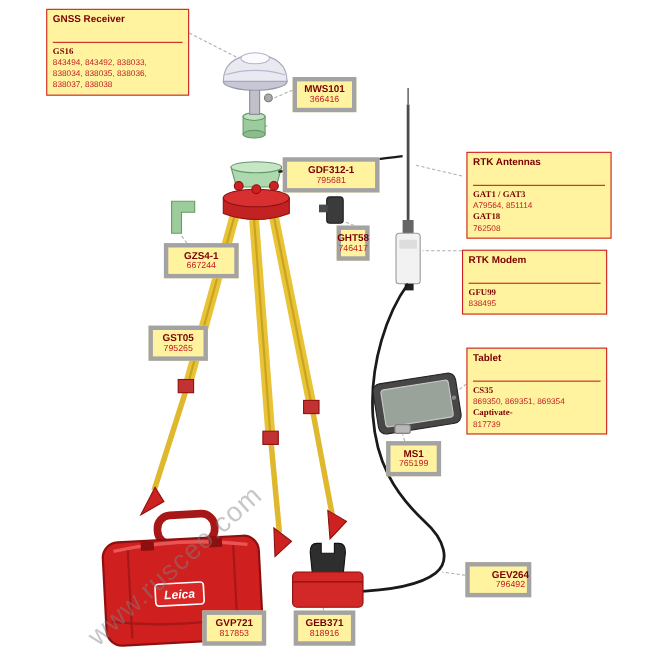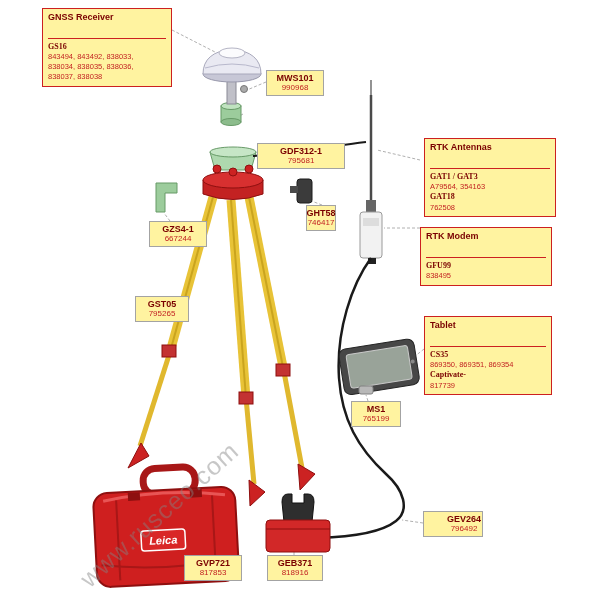--- a/index.html
+++ b/index.html
@@ -1,20 +1,20 @@
 <!DOCTYPE html>
 <html><head>
 <meta charset="utf-8">
 <style>
   * { margin:0; padding:0; box-sizing:border-box; }
   html,body { width:600px; height:600px; background:#ffffff; font-family:"Liberation Sans", sans-serif; }
   .canvas { position:relative; width:600px; height:600px; background:#ffffff; overflow:hidden; }
   .canvas > svg { position:absolute; left:0; top:0; z-index:1; }
 
-  .plabel { position:absolute; z-index:10; background:#fff3a0; border:1px solid #a3a3a3;
+  .plabel { position:absolute; z-index:10; background:#fff3a0; border:4px solid #a3a3a3;
             padding:2px 3px; display:flex; flex-direction:column; align-items:center;
             line-height:1.15; text-align:center; }
   .pl-name { font-size:9px; font-weight:bold; color:#7a0000; }
   .pl-code { font-size:8px; color:#c22222; }
 
   .ibox { position:absolute; z-index:10; background:#fff3a0; border:1px solid #cc2020;
           padding:3px 5px 4px; }
   .ibox-h { font-size:9px; font-weight:bold; color:#7a0000; border-bottom:1px solid #cc2020;
             padding-bottom:16px; margin-bottom:3px; }
   .ibox-b { font-size:7.5px; color:#c22222; line-height:1.3; }
@@ -162,21 +162,21 @@
       <div>843494, 843492, 838033,</div>
       <div>838034, 838035, 838036,</div>
       <div>838037, 838038</div>
     </div>
   </div>
 
   <div class="ibox" style="left:424px; top:138px; width:132px;">
     <div class="ibox-h">RTK Antennas</div>
     <div class="ibox-b">
       <div class="bold">GAT1 / GAT3</div>
-      <div>A79564, 354163</div>
+      <div>A79564, 851114</div>
       <div class="bold">GAT18</div>
       <div>762508</div>
     </div>
   </div>
 
   <div class="ibox" style="left:420px; top:212px; width:132px;margin-top:15px;">
     <div class="ibox-h">RTK Modem</div>
     <div class="ibox-b">
       <div class="bold">GFU99</div>
       <div>838495</div>
@@ -188,35 +188,35 @@
     <div class="ibox-b">
       <div class="bold">CS35</div>
       <div>869350, 869351, 869354</div>
       <div class="bold">Captivate-</div>
       <div>817739</div>
     </div>
   </div>
 
   <div class="plabel" style="left:266px; top:70px; width:58px;">
     <span class="pl-name">MWS101</span>
-    <span class="pl-code">990968</span>
+    <span class="pl-code">366416</span>
   </div>
 
 
   <div class="plabel" style="left:257px; top:143px; width:88px;">
     <span class="pl-name">GDF312-1</span>
     <span class="pl-code">795681</span>
   </div>
 
   <div class="plabel" style="left:306px; top:205px; width:30px;">
     <span class="pl-name">GHT58</span>
     <span class="pl-code">746417</span>
   </div>
 
-  <div class="plabel" style="left:149px; top:221px; width:58px;align-items:center;">
+  <div class="plabel" style="left:149px; top:221px; width:68px;align-items:center;">
     <span class="pl-name">GZS4-1</span>
     <span class="pl-code">667244</span>
   </div>
 
   <div class="plabel" style="left:135px; top:296px; width:54px;">
     <span class="pl-name">GST05</span>
     <span class="pl-code">795265</span>
   </div>
 
   <div class="plabel" style="left:351px; top:401px; width:50px;">

